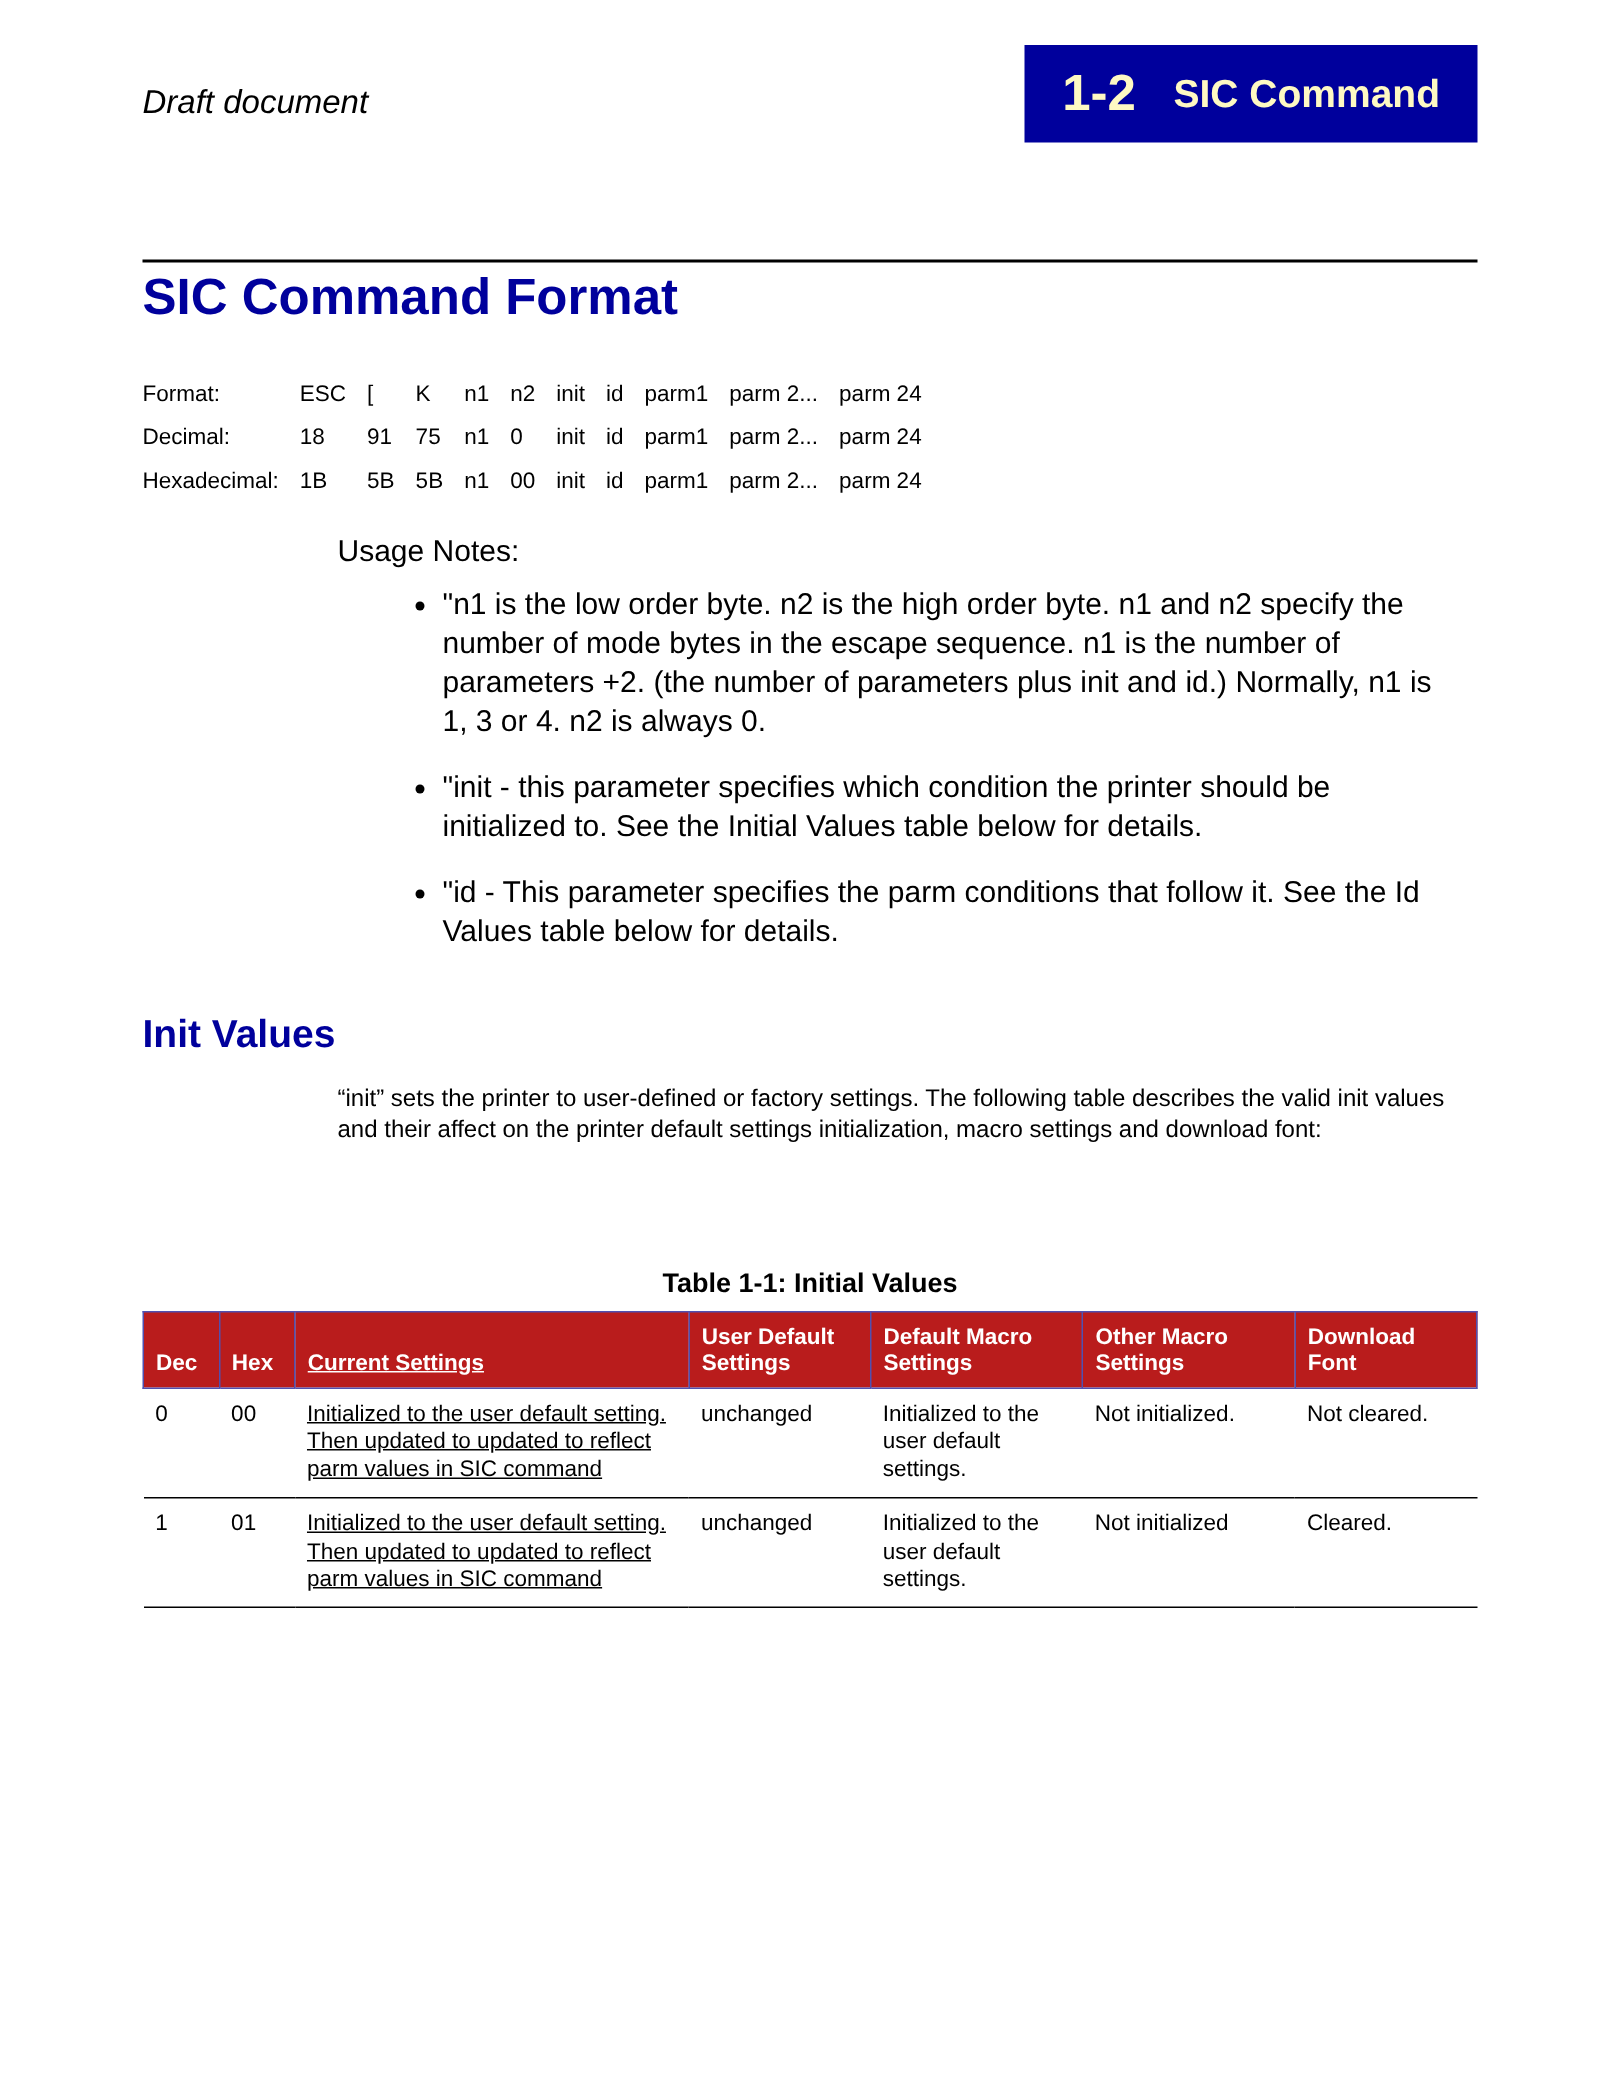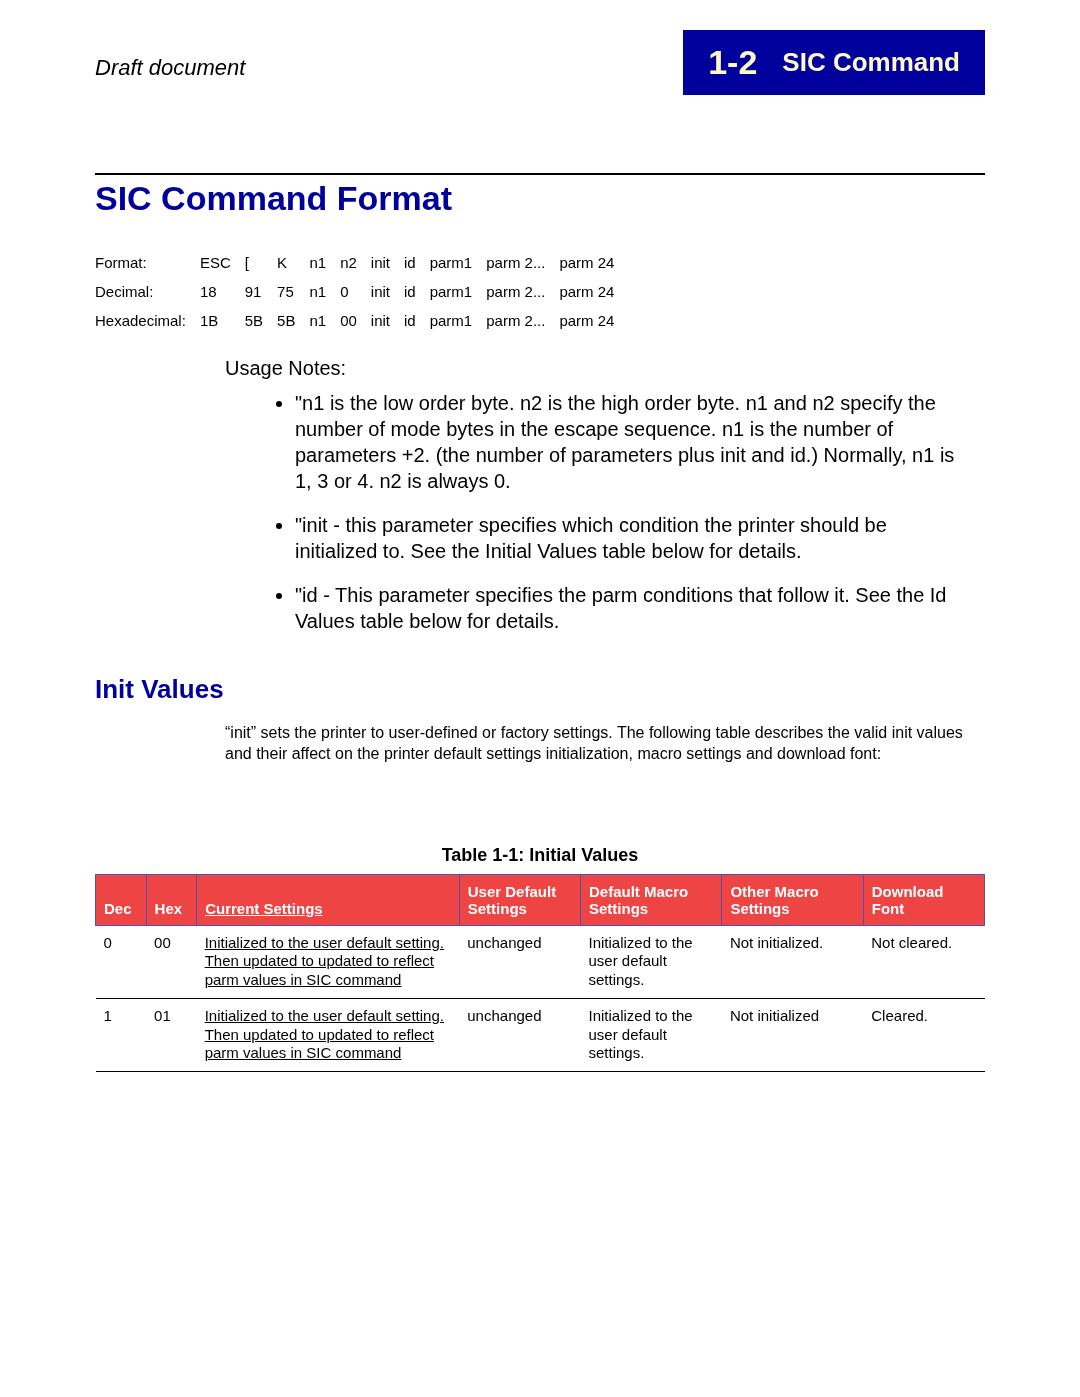--- a/index.html
+++ b/index.html
@@ -98,21 +98,21 @@
     font-weight: bold;
     text-align: center;
     margin-bottom: 8px;
   }
   table.init {
     width: 100%;
     border-collapse: collapse;
     font-size: 15px;
   }
   table.init th {
-    background: #ef4444;
+    background: #b91c1c;
     color: #ffffff;
     text-align: left;
     font-weight: bold;
     padding: 8px 8px;
     border: 1px solid #5050b0;
     vertical-align: bottom;
   }
   table.init td {
     border-top: 1px solid #000;
     border-bottom: 1px solid #000;

